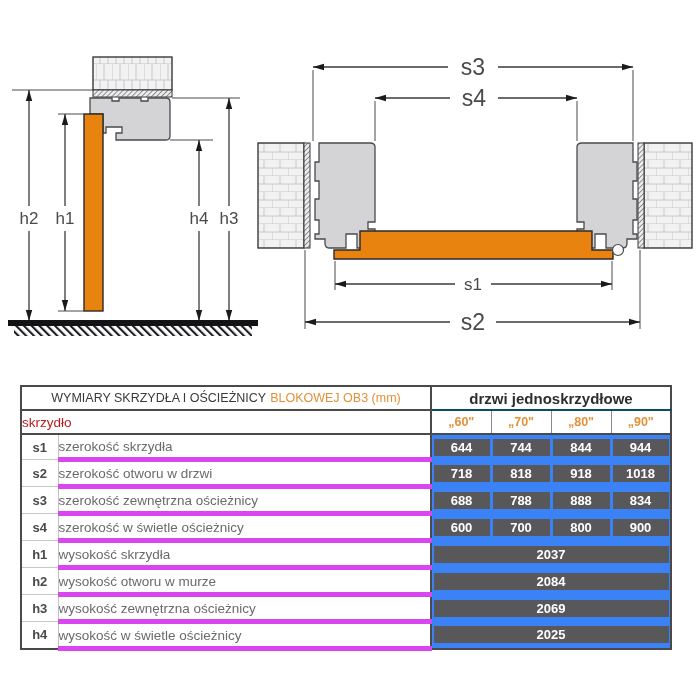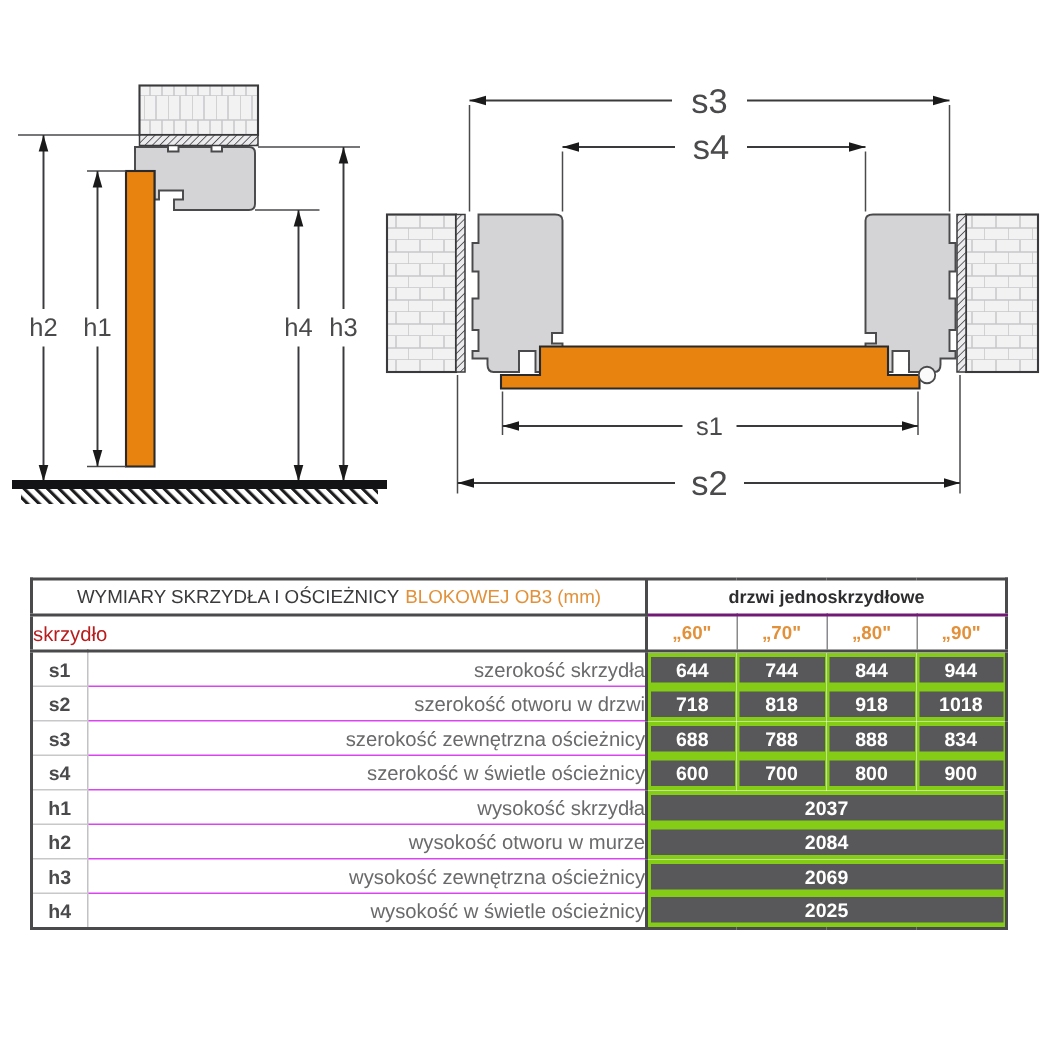--- a/index.html
+++ b/index.html
@@ -12,41 +12,41 @@
     border-collapse:collapse;table-layout:fixed;
     border:2px solid #4a4a4c;
   }
   table.dims td,table.dims th{padding:0;height:22px;overflow:hidden;white-space:nowrap;}
   th.title{
     text-align:center;font-size:12.5px;font-weight:normal;color:#3a3a3c;
     border-right:2px solid #4a4a4c;border-bottom:2px solid #4a4a4c;height:23px;
   }
   th.title .orange{color:#e2913a;margin-left:4px;}
   th.group{
-    text-align:center;font-size:12px;font-weight:bold;color:#2e2e30;
-    border-bottom:2px solid #701a75;height:23px;border-radius:11px;
+    text-align:center;font-size:15px;font-weight:bold;color:#2e2e30;
+    border-bottom:2px solid #0c4a6e;height:23px;border-radius:11px;
   }
   td.sub{
     text-align:left;padding-left:33px;font-size:13.5px;color:#b91c1c;
     border-right:2px solid #4a4a4c;border-bottom:2px solid #4a4a4c;
   }
   td.size{
     text-align:center;font-size:12.5px;font-weight:bold;color:#e2913a;
     border-bottom:2px solid #4a4a4c;
   }
   td.size + td.size{border-left:1.5px solid #8a8a8c;}
   td.code{
     text-align:center;font-size:13px;font-weight:bold;color:#4a4a4c;
     border-right:1px solid #c2c2c4;border-bottom:1px solid #c8c8ca;
   }
   td.desc{
-    text-align:right;padding-left:10px;font-size:13.5px;color:#6a6a6c;
-    border-right:2px solid #4a4a4c;border-bottom:1px solid #d946ef;
-  }
-  td.val{background:#84cc16;}
+    text-align:left;padding-left:10px;font-size:13.5px;color:#6a6a6c;
+    border-right:2px solid #4a4a4c;border-bottom:5px solid #d946ef;
+  }
+  td.val{background:#3b82f6;}
   td.val .chip{
     display:block;margin:2px 1.5px;height:17px;line-height:17px;
     background:#58585a;color:#ffffff;font-size:13px;font-weight:bold;text-align:center;
   }
 </style>
 </head>
 <body>
 
 
 

